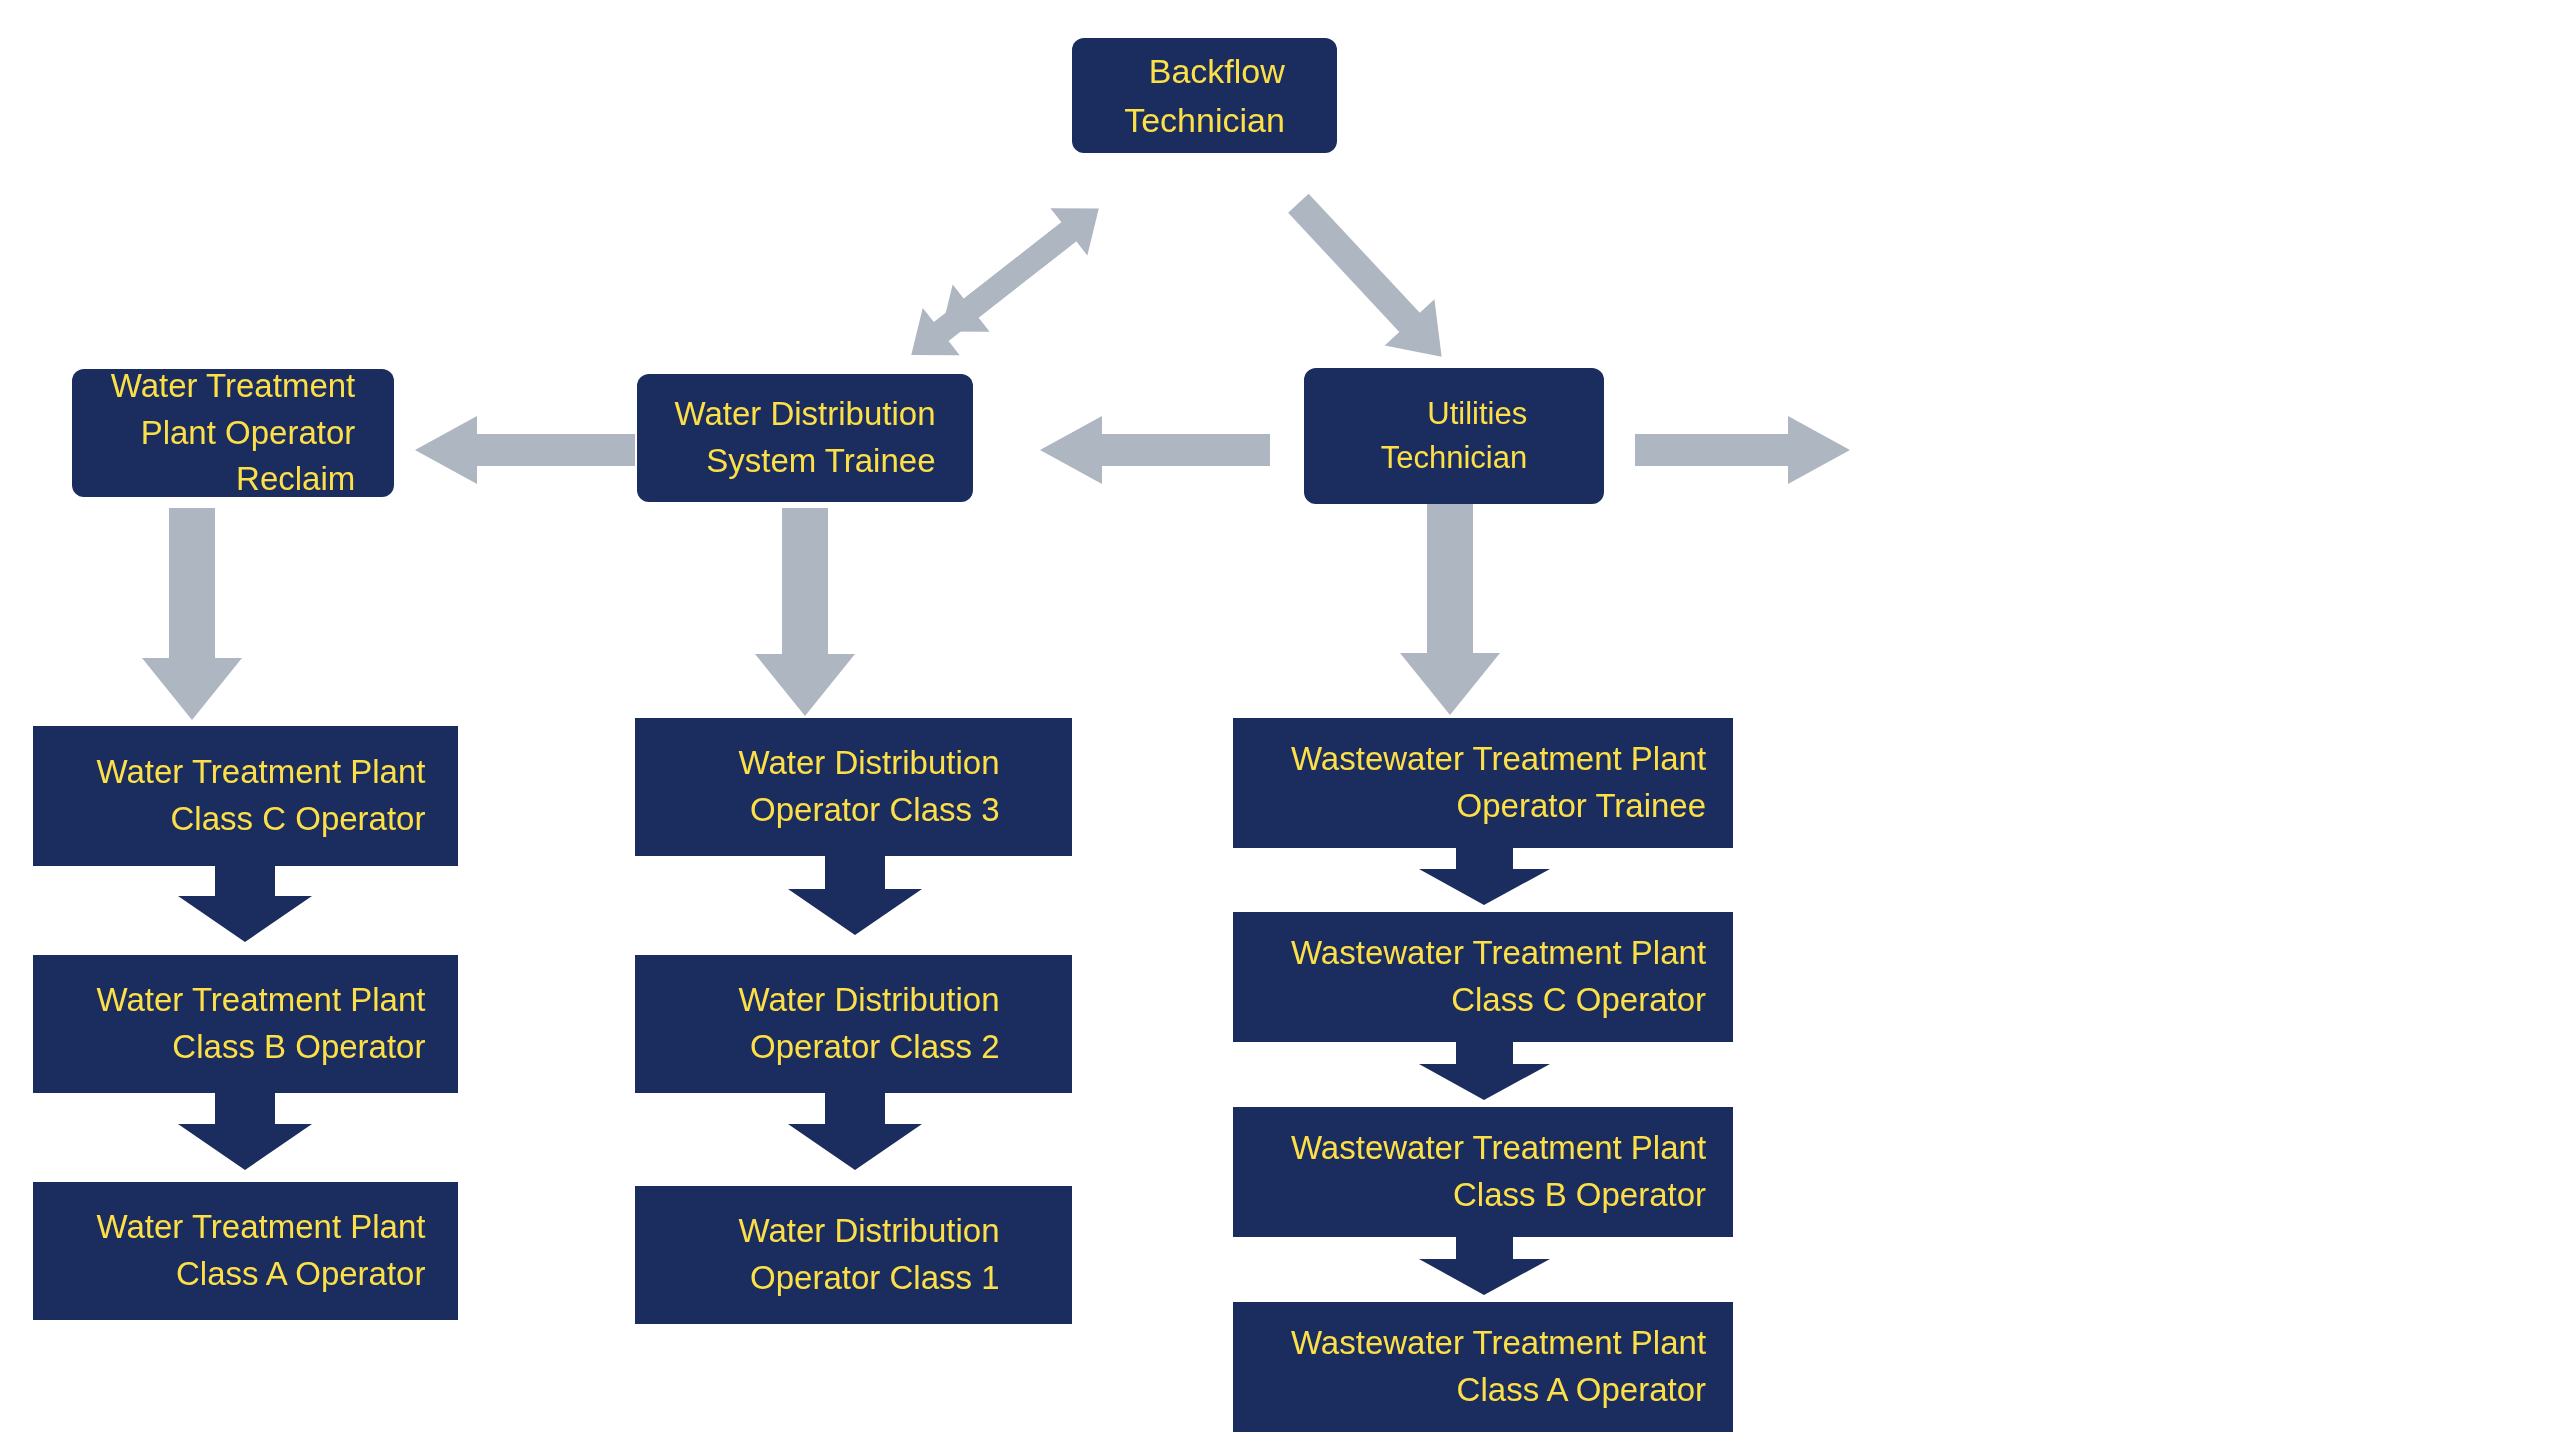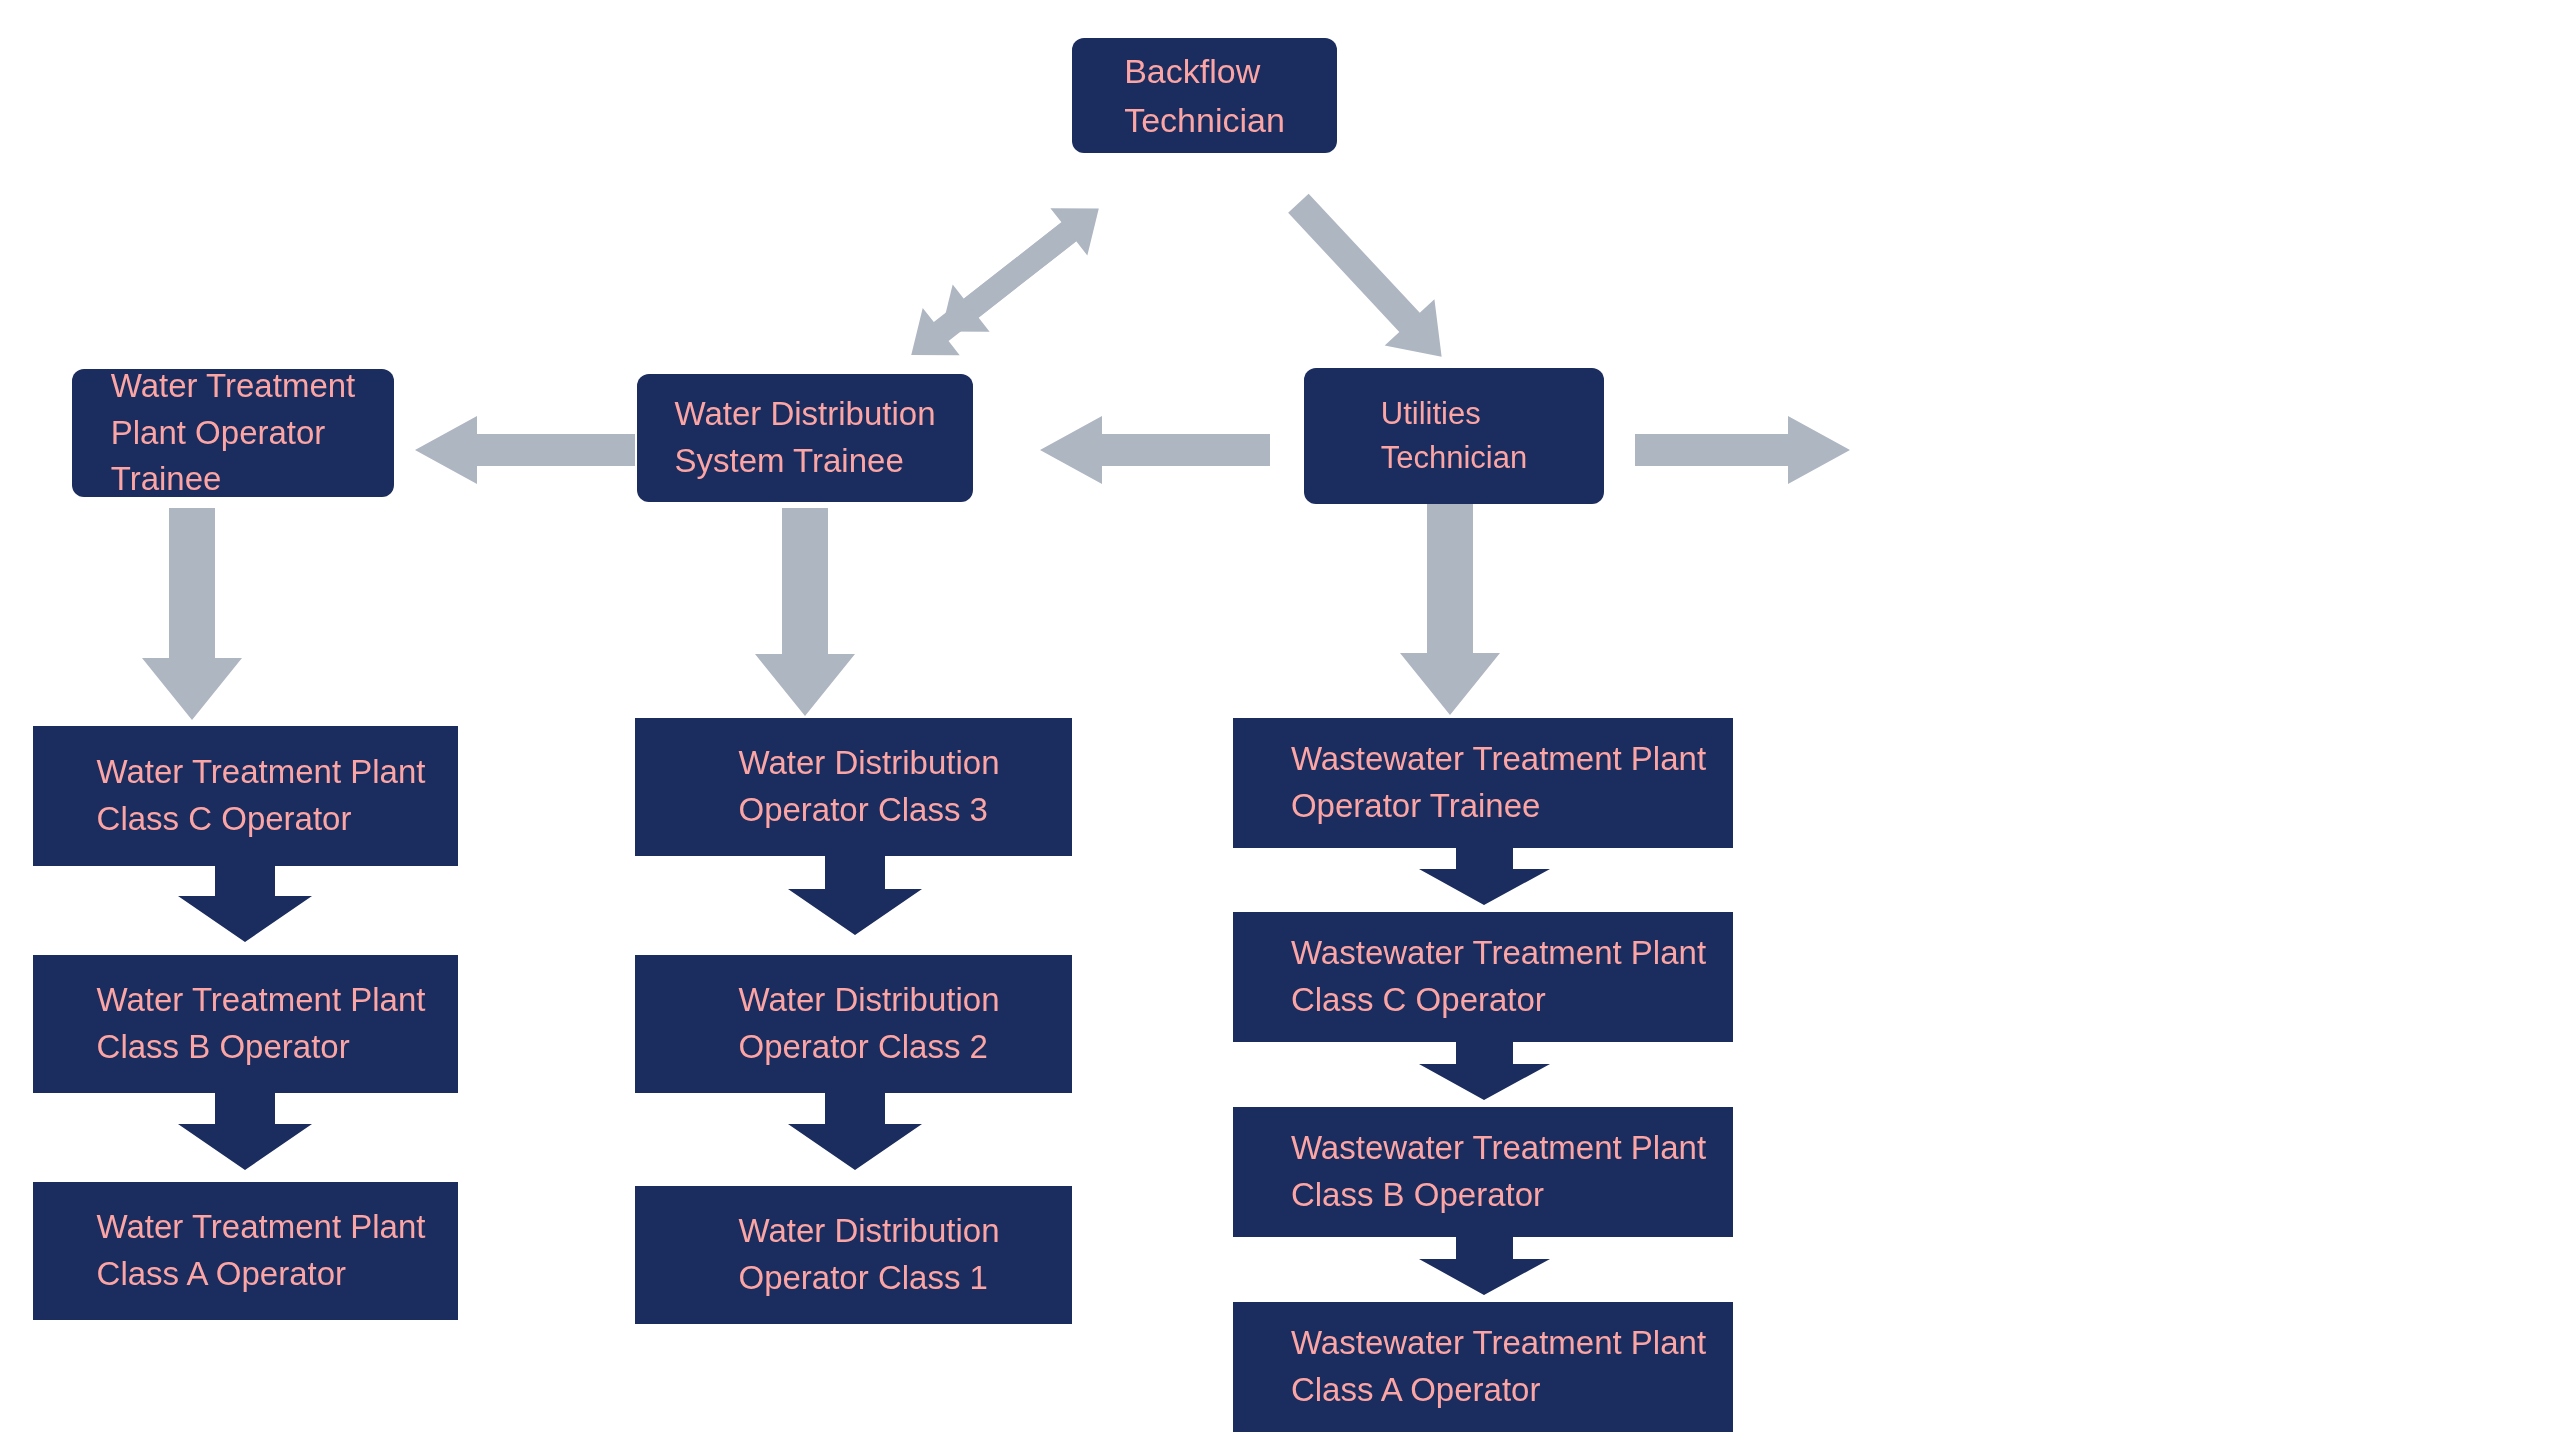--- a/index.html
+++ b/index.html
@@ -7,25 +7,25 @@
     width:2560px;height:1440px;
     background:#ffffff;
     font-family:"Liberation Sans","DejaVu Sans",sans-serif;
     overflow:hidden;
   }
   #canvas{position:relative;width:2560px;height:1440px;}
 
   .node{
     position:absolute;
     background:#1b2c5e;
-    color:#fca5a5;
+    color:#fde047;
     display:flex;
     align-items:center;
     justify-content:center;
-    text-align:left;
+    text-align:right;
     box-sizing:border-box;
     line-height:1.42;
     white-space:pre-line;
   }
   .node.rounded{border-radius:12px;}
   .node.sq{border-radius:0;padding-left:31px;}
 
   .arrow{position:absolute;}
   .arrow svg{display:block;overflow:visible;}
 </style>
@@ -125,21 +125,21 @@
     <svg width="145" height="60" viewBox="0 0 145 60">
       <path d="M 44 0 L 101 0 L 101 24 L 138 24 L 72 60 L 7 24 L 44 24 Z" fill="#1b2c5e"></path>
     </svg>
   </div>
 
   <div class="node rounded" style="left:1072px;top:38px;width:265px;height:115px;font-size:34px;">Backflow
 Technician</div>
 
   <div class="node rounded" style="left:72px;top:369px;width:322px;height:128px;font-size:33px;">Water Treatment
 Plant  Operator
-Trainee</div>
+Reclaim</div>
 
   <div class="node rounded" style="left:637px;top:374px;width:336px;height:128px;font-size:33px;">Water Distribution
 System Trainee</div>
 
   <div class="node rounded" style="left:1304px;top:368px;width:300px;height:136px;font-size:31px;">Utilities
 Technician</div>
 
 
   <div class="node sq" style="left:33px;top:726px;width:425px;height:140px;font-size:33px;">Water Treatment Plant
 Class C Operator</div>

